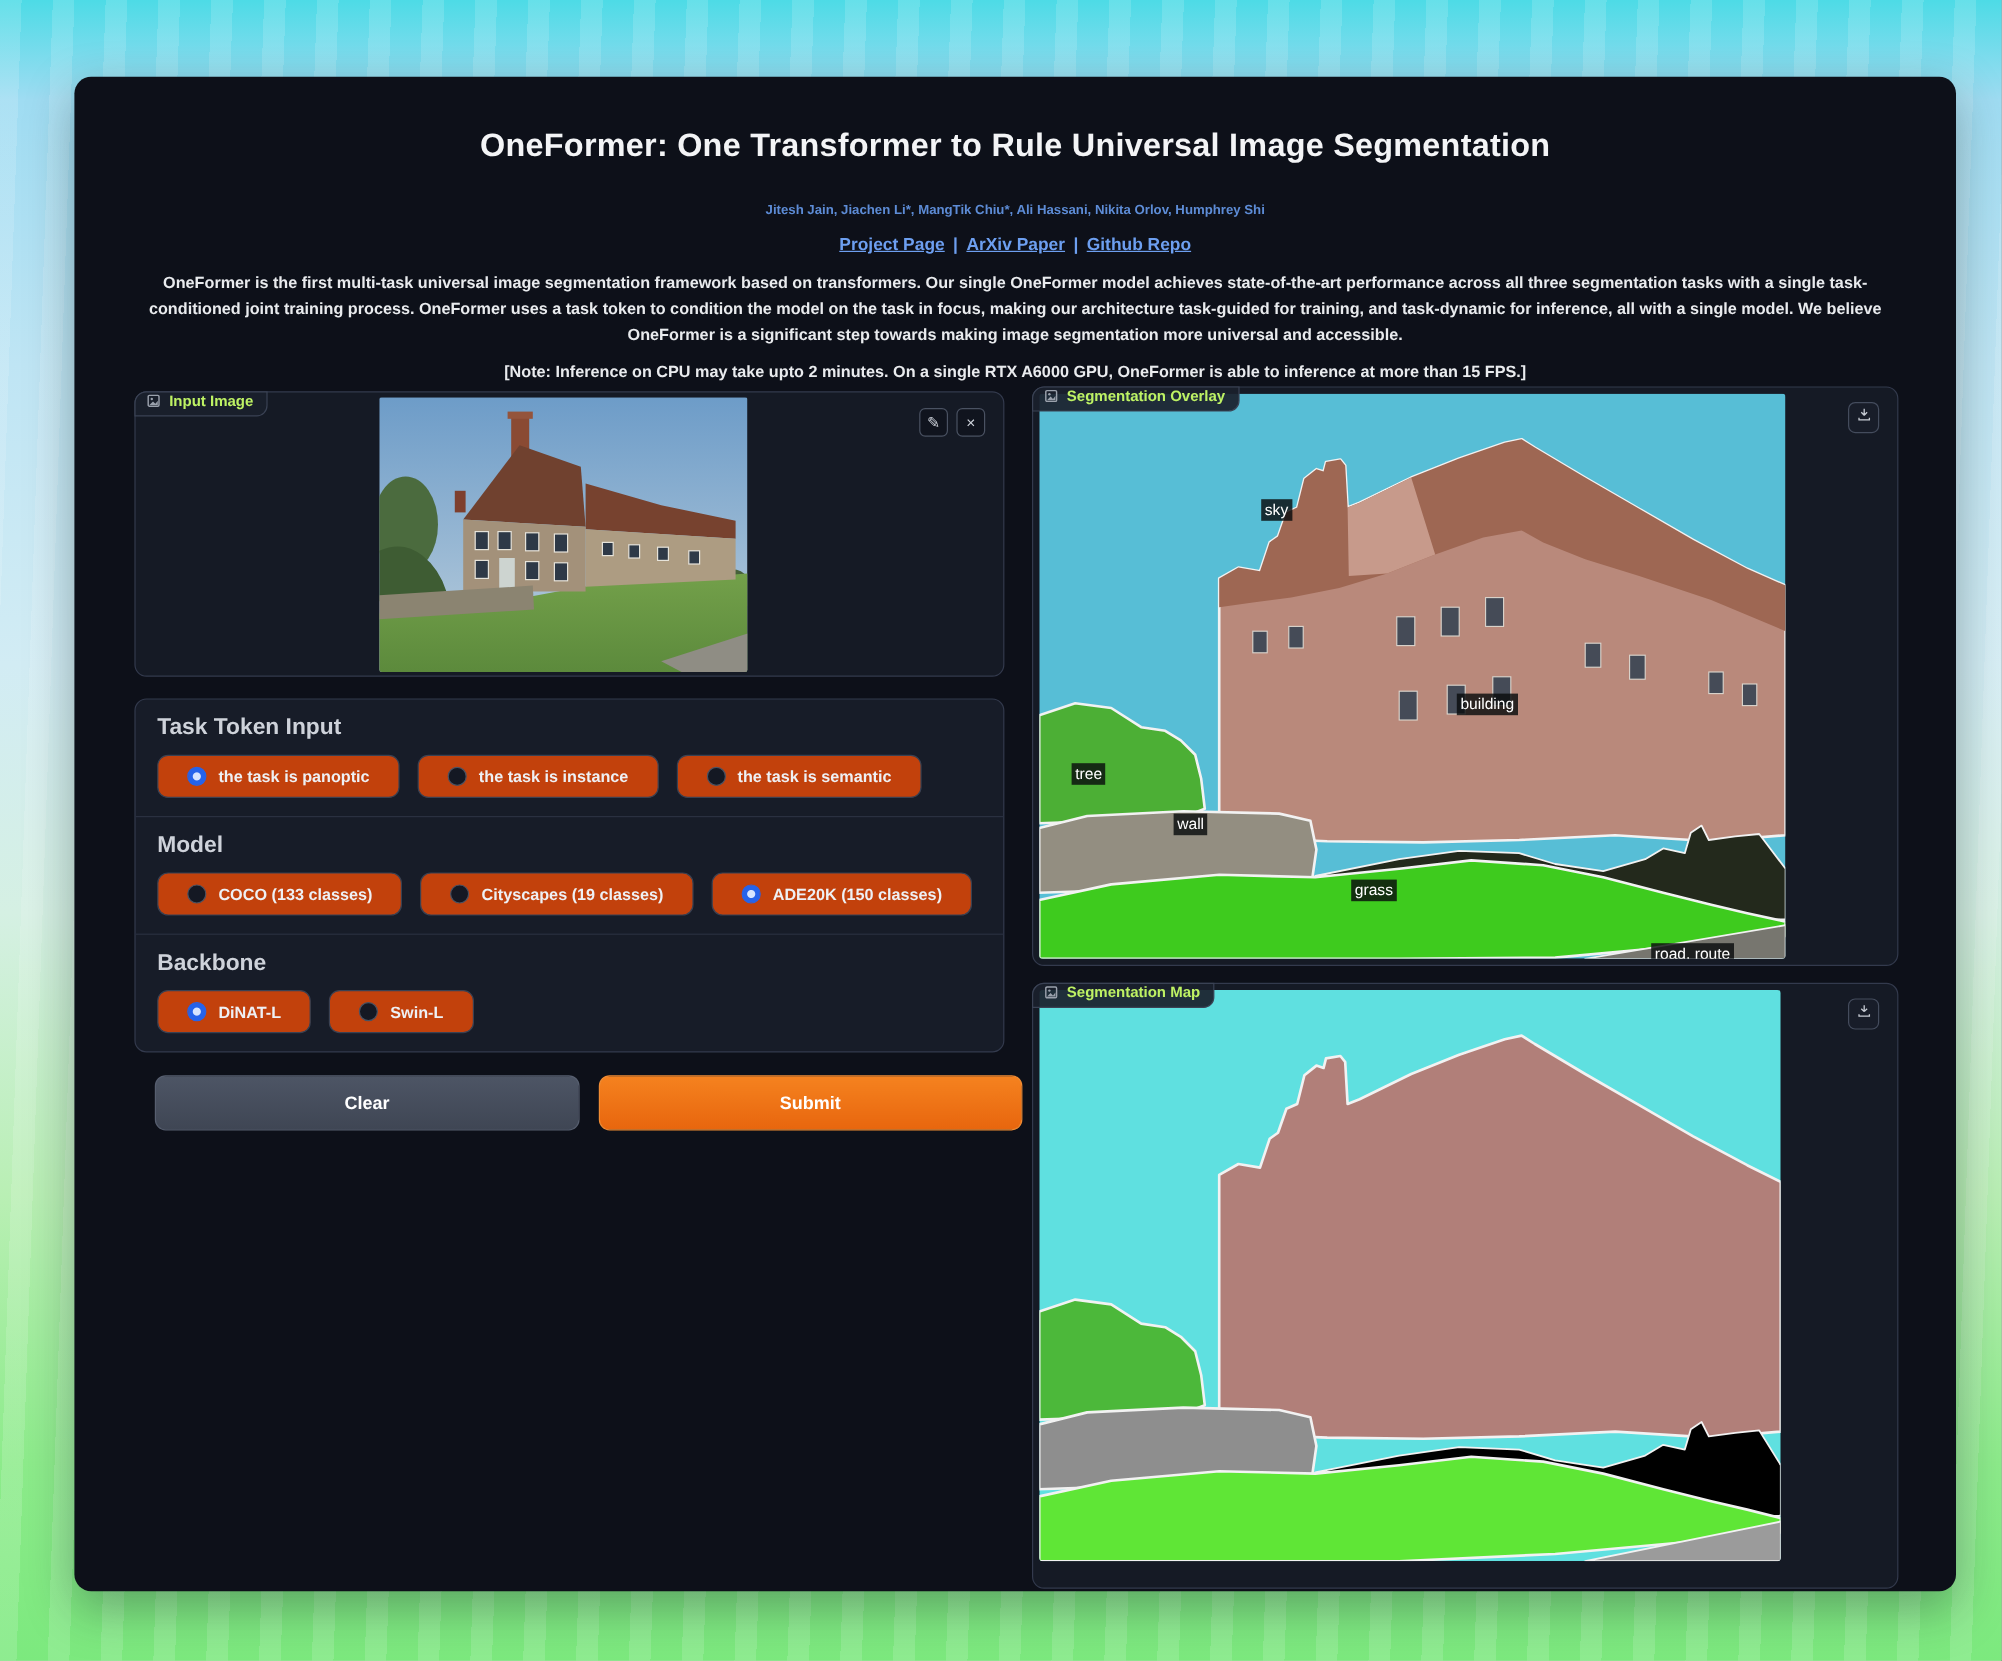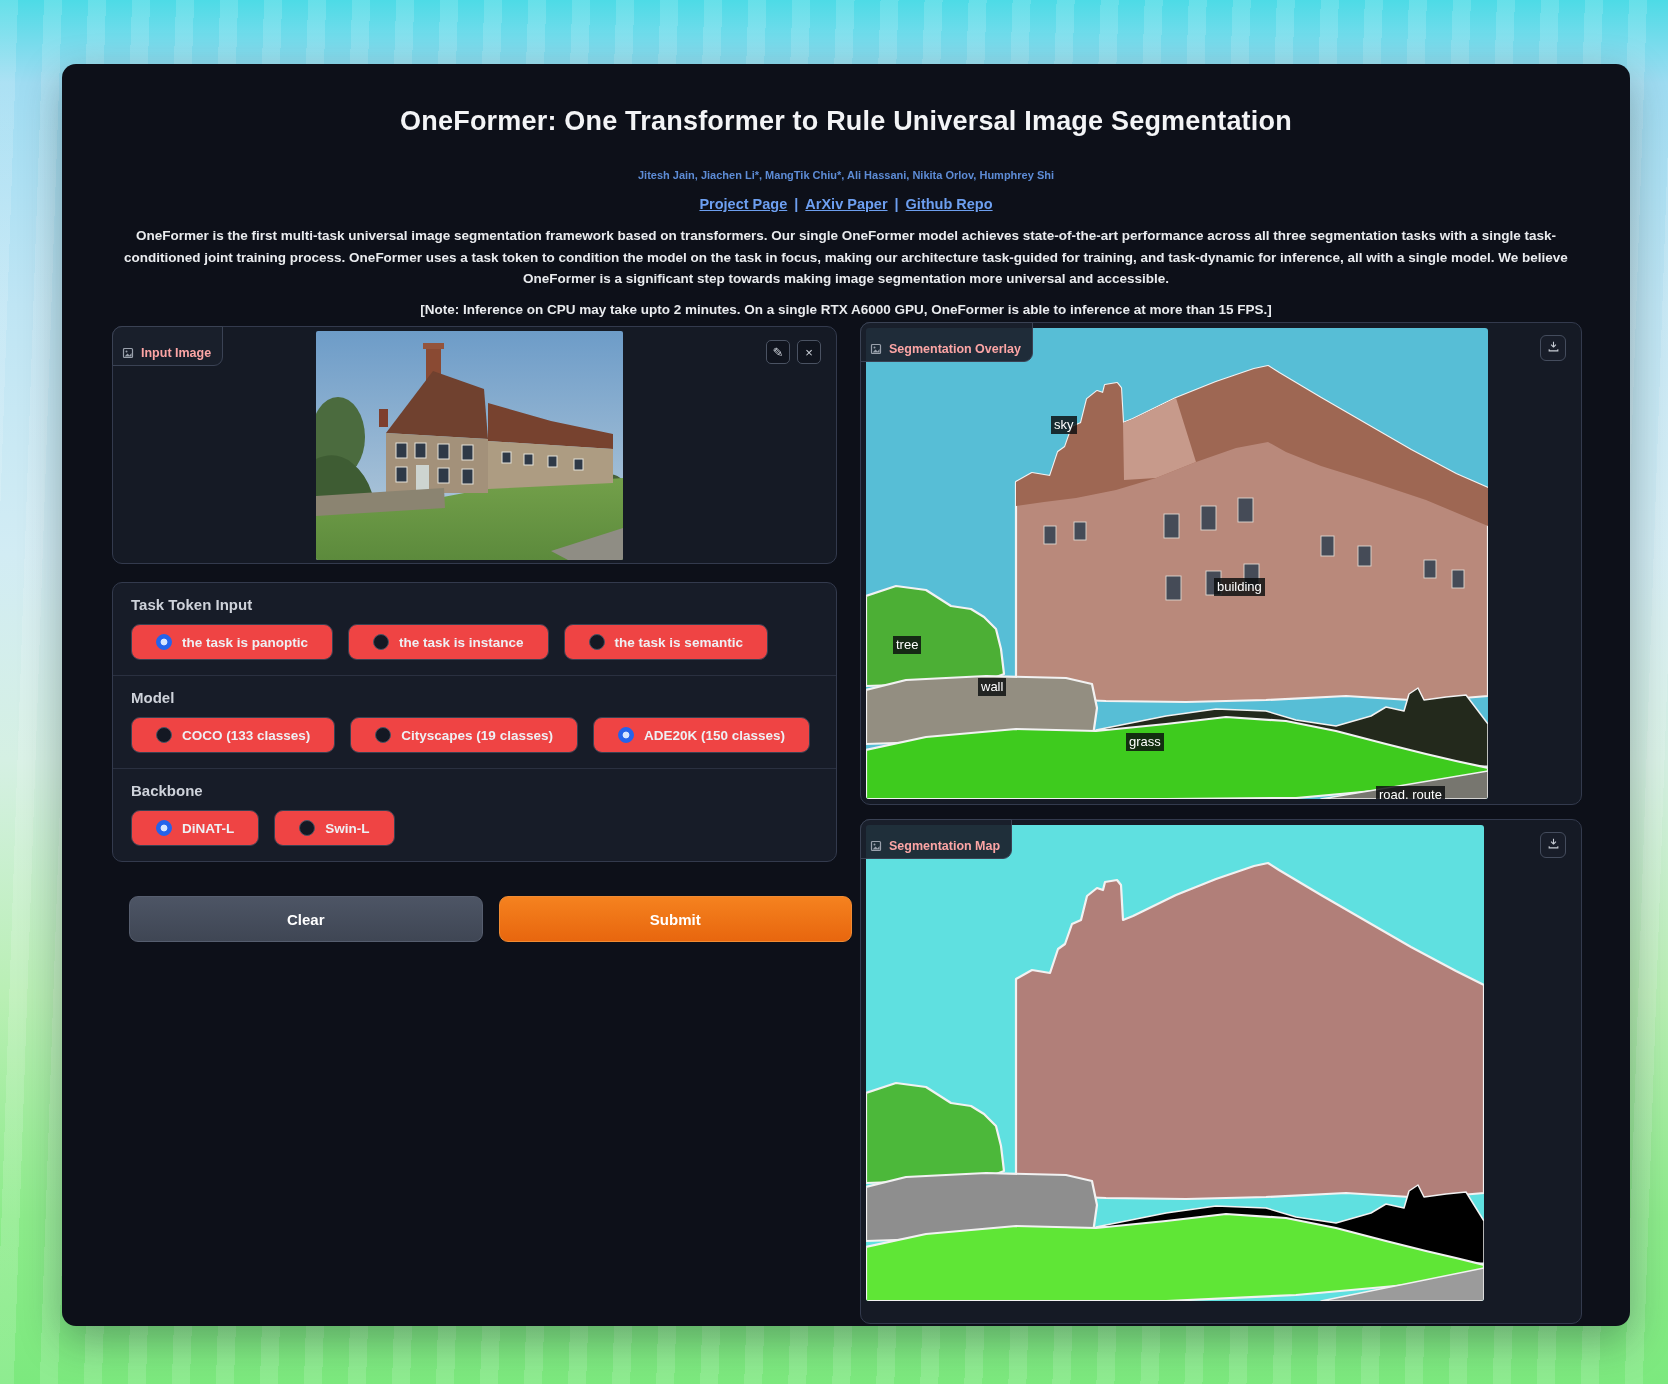--- a/index.html
+++ b/index.html
@@ -19,45 +19,45 @@
   .authors{margin-top:32px;text-align:center;font-size:11px;font-weight:bold;color:#5d8cd6;}
   .links{margin-top:15px;text-align:center;font-size:14.5px;font-weight:bold;color:#6d9ff0;}
   .links a{color:#6d9ff0;text-decoration:underline;cursor:pointer;}
   .links .sep{margin:0 7px;}
   .desc{width:1456px;margin:13px auto 0;text-align:center;font-size:13.5px;line-height:21.5px;font-weight:bold;color:#e9ebee;}
   .note{margin-top:12px;text-align:center;font-size:13.5px;font-weight:bold;color:#e9ebee;}
 
   .panel{position:absolute;background:#151a25;border:1px solid #333a4d;border-radius:10px;}
   .badge{
     position:absolute;left:-1px;top:-1px;z-index:5;display:flex;align-items:center;gap:7px;
-    padding:19px 11px 5px 9px;background:rgba(26,31,43,.92);border:1px solid #3a4254;
-    border-radius:10px 0 9px 0;font-size:12.5px;font-weight:bold;color:#fca5a5;
+    padding:0 11px 5px 9px;background:rgba(26,31,43,.92);border:1px solid #3a4254;
+    border-radius:10px 0 9px 0;font-size:12.5px;font-weight:bold;color:#bef264;
   }
   .badge svg{display:block;}
 
   
   #input-panel{left:50px;top:262px;width:723px;height:236px;}
   .input-photo{position:absolute;left:203px;top:4px;width:307px;height:229px;border-radius:2px;overflow:hidden;cursor:pointer;}
   .icon-btn{
     position:absolute;top:13px;width:24px;height:24px;z-index:6;box-sizing:border-box;
     border:1px solid #4a5262;border-radius:5px;background:#10141e;color:#cfd4dc;
     display:flex;align-items:center;justify-content:center;font-size:13px;cursor:pointer;line-height:1;
   }
   #edit-btn{right:46px;}
   #clear-image-btn{right:15px;}
 
   
   #controls-panel{left:50px;top:518px;width:723px;background:#171c28;}
   .ctrl-section{padding:13px 18px 15px;border-bottom:1px solid #2a3040;}
   .ctrl-section:last-child{border-bottom:none;}
-  .ctrl-label{font-size:15px;font-weight:bold;color:#ced2da;margin-bottom:11px;}
+  .ctrl-label{font-size:19px;font-weight:bold;color:#ced2da;margin-bottom:11px;}
   .chips{display:flex;gap:15px;}
   .chip{
     display:flex;align-items:center;gap:10px;padding:0 24px;height:36px;box-sizing:border-box;
-    background:#ef4444;border:1px solid #3a4152;border-radius:9px;cursor:pointer;
+    background:#c2410c;border:1px solid #3a4152;border-radius:9px;cursor:pointer;
     font-size:13.5px;font-weight:bold;color:#eef0f4;white-space:nowrap;
   }
   .radio-dot{width:16px;height:16px;border-radius:50%;border:1px solid #4a5262;background:#141823;box-sizing:border-box;}
   .chip.selected .radio-dot{
     border-color:#2563eb;
     background:radial-gradient(circle,#d6e4ff 0%,#d6e4ff 30%,#2563eb 38%,#2563eb 100%);
   }
 
   
   .actions{position:absolute;left:50px;top:832px;width:723px;display:flex;gap:16px;margin-left:17px;}

